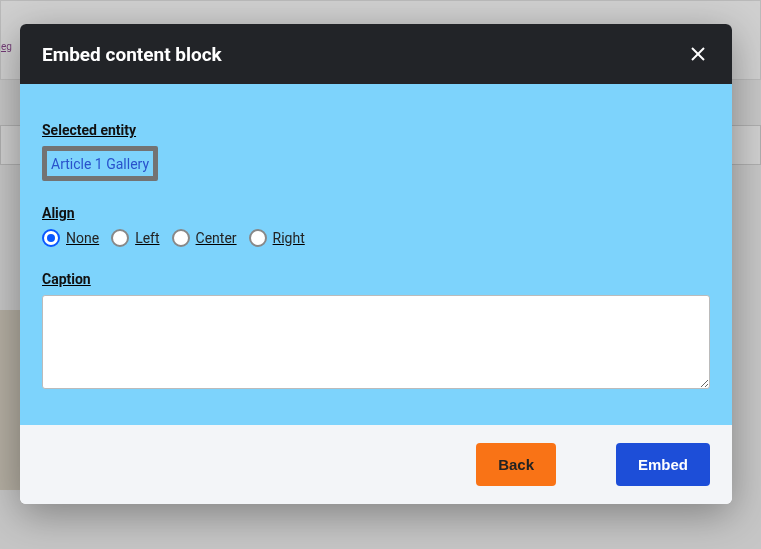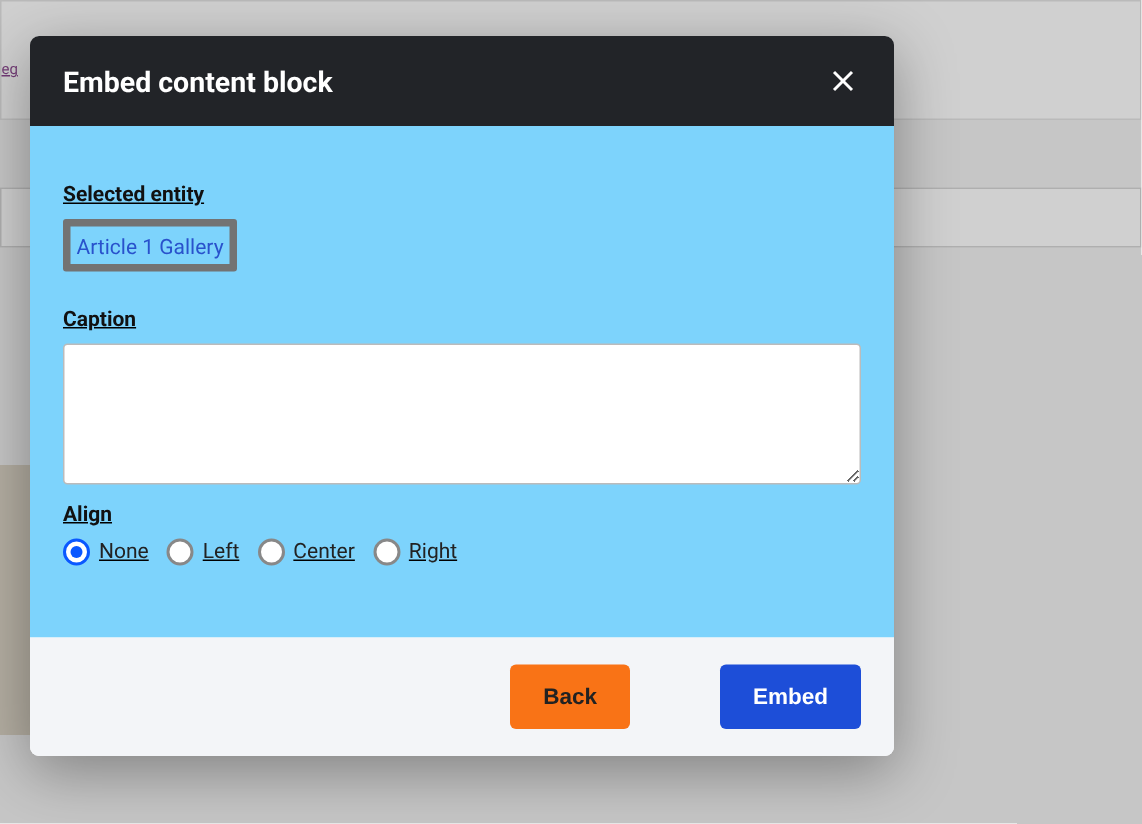--- a/index.html
+++ b/index.html
@@ -56,21 +56,21 @@
     }
     .overlay {
       position: absolute;
       inset: 0;
       background: rgba(120,120,120,0.35);
     }
     .modal {
       position: absolute;
       top: 24px;
       left: 20px;
-      width: 576px;
+      width: 712px;
       background: #fff;
       border-radius: 6px;
       box-shadow: 0 10px 40px rgba(0,0,0,0.35);
       overflow: hidden;
     }
     .modal-header {
       background: #222428;
       color: #fff;
       padding: 18px 22px;
       display: flex;
@@ -219,46 +219,46 @@
 
   <div class="modal-body">
 
     <div class="field-group">
       <div class="field-label">Selected entity</div>
       <div class="entity-box">
         <a class="entity-link">Article 1 Gallery</a>
       </div>
     </div>
 
+    <div class="field-group">
+      <div class="field-label">Align</div>
+      <div class="radio-row">
+        <label class="radio-option">
+          <span class="radio-circle selected"></span>
+          <span class="radio-label">None</span>
+        </label>
+        <label class="radio-option">
+          <span class="radio-circle"></span>
+          <span class="radio-label">Left</span>
+        </label>
+        <label class="radio-option">
+          <span class="radio-circle"></span>
+          <span class="radio-label">Center</span>
+        </label>
+        <label class="radio-option">
+          <span class="radio-circle"></span>
+          <span class="radio-label">Right</span>
+        </label>
+      </div>
+    </div>
+
     <div class="field-group" style="margin-bottom:8px;">
       <div class="field-label">Caption</div>
       <textarea class="caption-textarea" style=""></textarea>
     </div>
 
-    <div class="field-group">
-      <div class="field-label">Align</div>
-      <div class="radio-row">
-        <label class="radio-option">
-          <span class="radio-circle selected"></span>
-          <span class="radio-label">None</span>
-        </label>
-        <label class="radio-option">
-          <span class="radio-circle"></span>
-          <span class="radio-label">Left</span>
-        </label>
-        <label class="radio-option">
-          <span class="radio-circle"></span>
-          <span class="radio-label">Center</span>
-        </label>
-        <label class="radio-option">
-          <span class="radio-circle"></span>
-          <span class="radio-label">Right</span>
-        </label>
-      </div>
-    </div>
-
   </div>
 
   <div class="modal-footer">
     <button class="btn btn-secondary">Back</button>
     <button class="btn btn-primary">Embed</button>
   </div>
 </div>
 
 </body></html>

